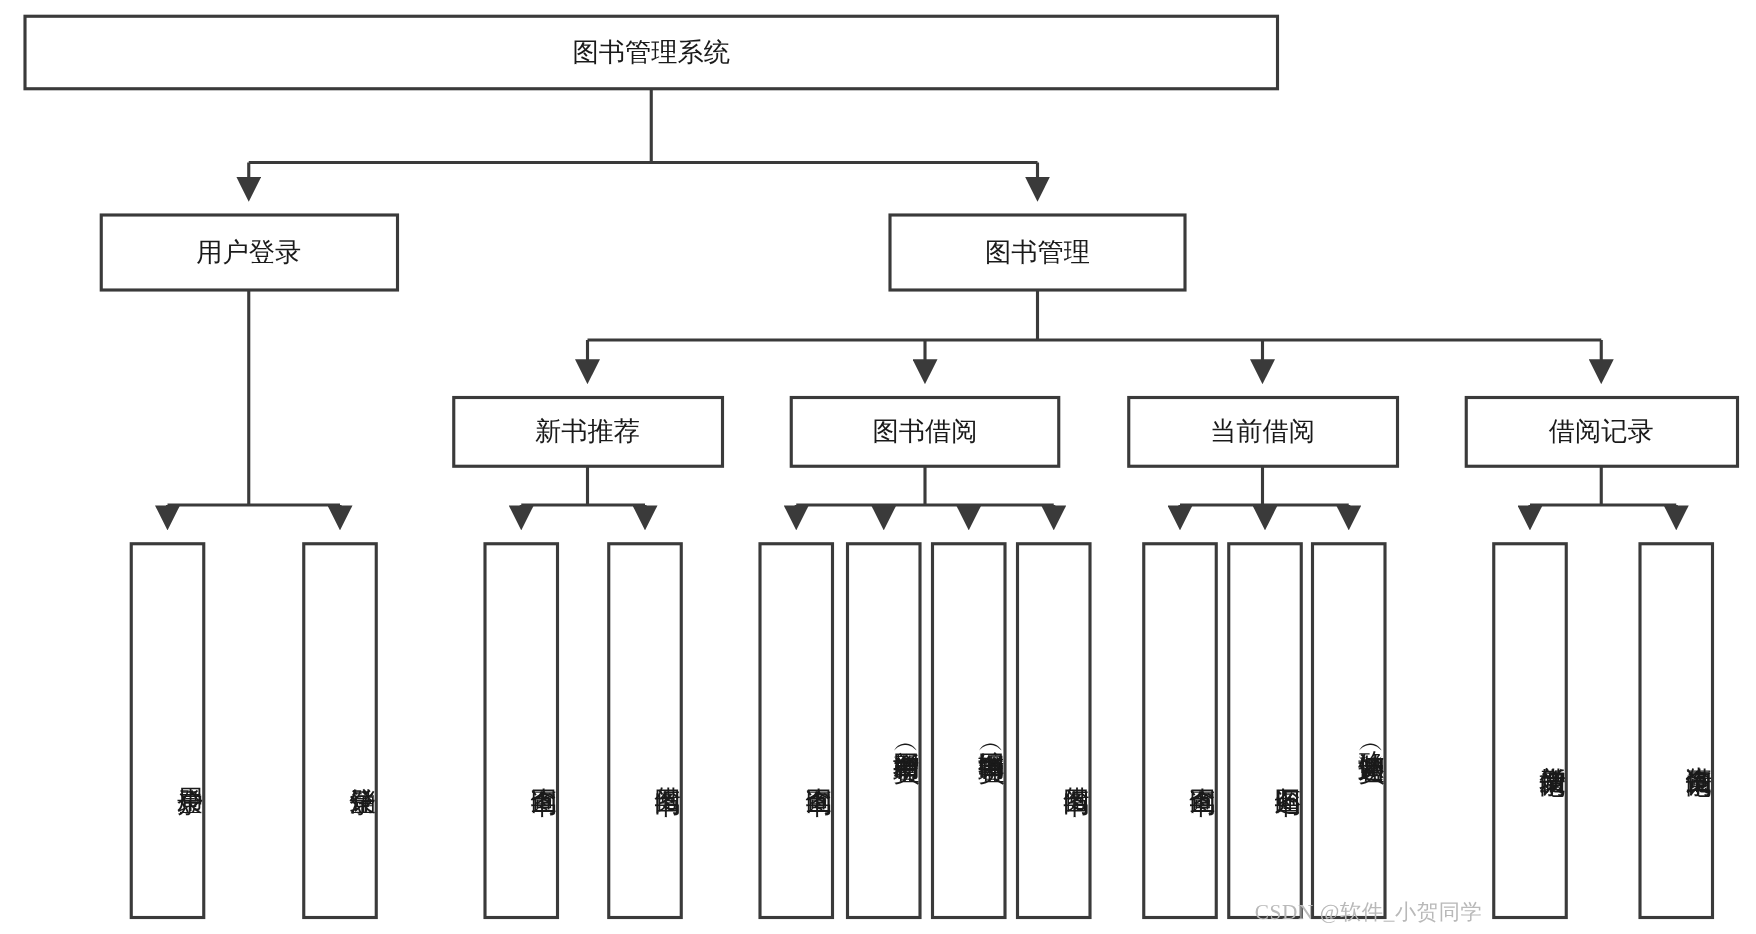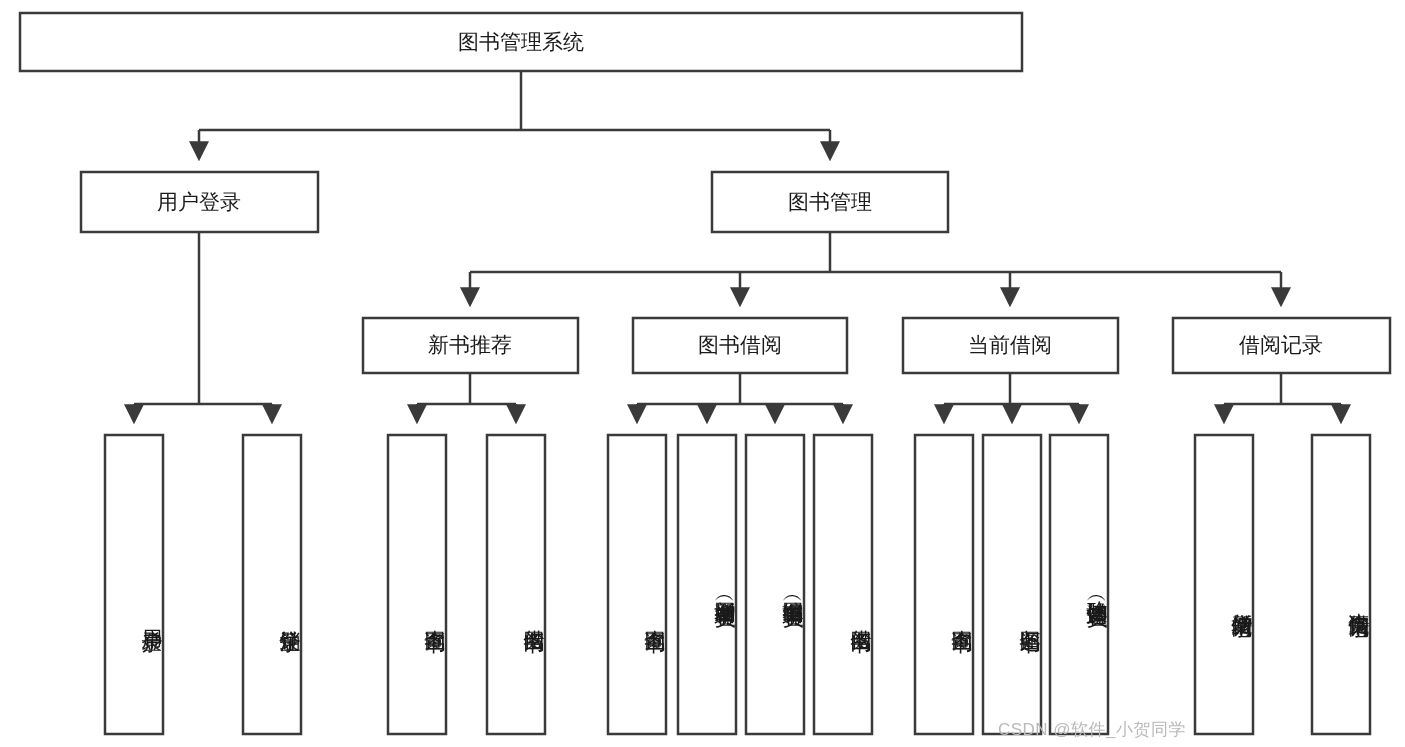--- a/index.html
+++ b/index.html
@@ -60,21 +60,21 @@
     display: flex;
     align-items: flex-start;
     justify-content: center;
     white-space: nowrap;
     pointer-events: none;
   }
   .watermark {
     position: absolute;
     right: 10px;
     bottom: 6px;
-    font-family: Liberation Sans, sans-serif;
+    font-family: Liberation Serif, serif;
     font-size: 17px;
     color: #b9b9b9;
     white-space: nowrap;
     letter-spacing: 0.5px;
     text-align: center;
   }
 </style>
 </head>
 <body>
 

